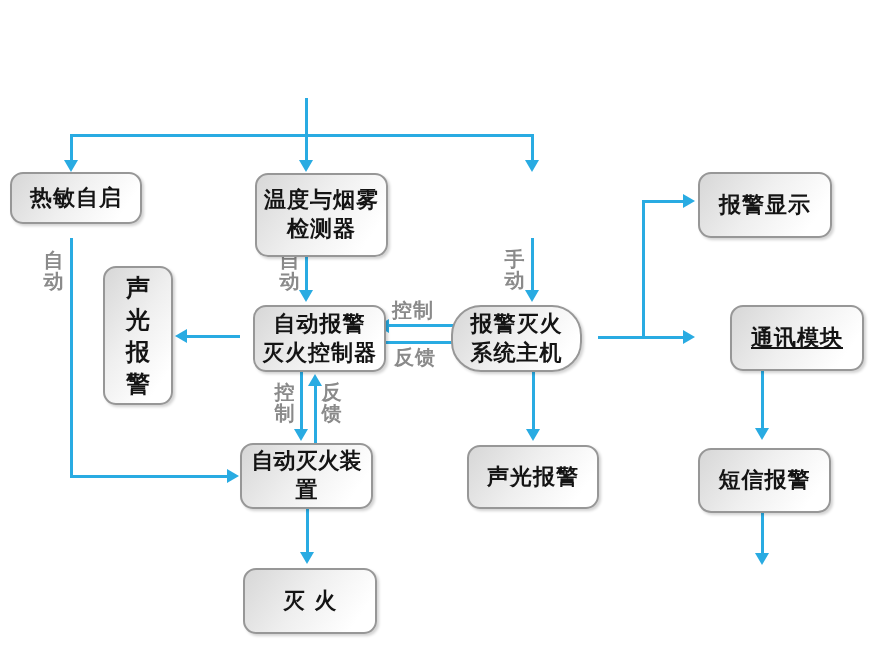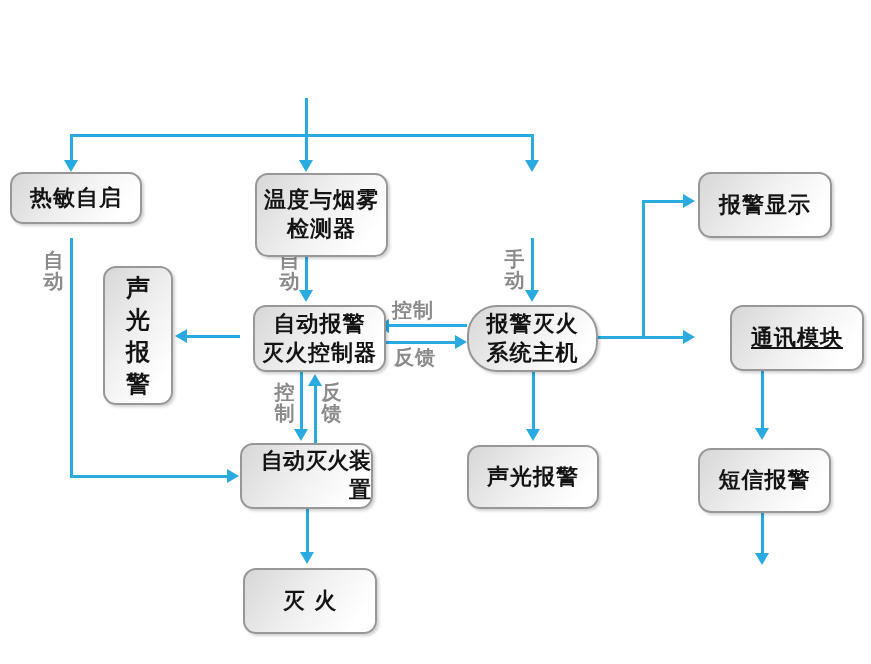--- a/index.html
+++ b/index.html
@@ -137,26 +137,26 @@
 
   <div class="node" style="left:698px;top:172px;width:134px;height:66px;">报警显示</div>
 
   <div class="node" style="left:103px;top:266px;width:70px;height:139px;">
     <div class="vtext">声光报警</div>
   </div>
 
   <div class="node" style="left:240px;top:305px;width:133px;height:67px;margin-left:13px;">自动报警
 灭火控制器</div>
 
-  <div class="node" style="left:467px;top:305px;width:131px;height:67px;border-radius:30px;">报警灭火
+  <div class="node" style="left:451px;top:305px;width:131px;height:67px;border-radius:30px;">报警灭火
 系统主机</div>
 
   <div class="node" style="left:730px;top:305px;width:134px;height:66px;text-decoration:underline;">通讯模块</div>
 
-  <div class="node" style="left:240px;top:443px;width:133px;height:66px;letter-spacing:0;text-align:right;">自动灭火装置</div>
+  <div class="node" style="left:240px;top:443px;width:133px;height:66px;letter-spacing:0;">自动灭火装置</div>
 
   <div class="node" style="left:467px;top:445px;width:132px;height:64px;">声光报警</div>
 
   <div class="node" style="left:698px;top:448px;width:133px;height:65px;">短信报警</div>
 
   <div class="node" style="left:243px;top:568px;width:134px;height:66px;">灭 火</div>
 
 
 </div>
 

